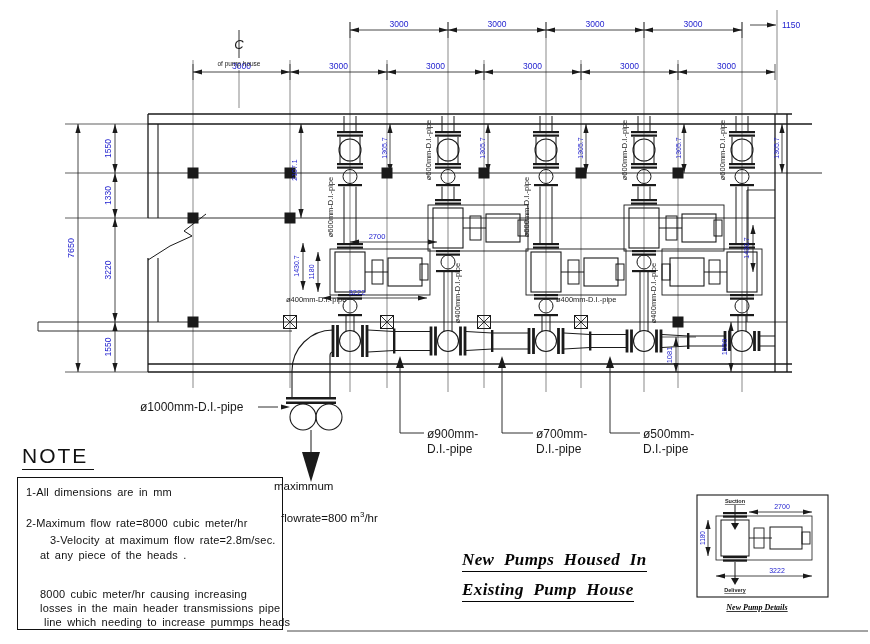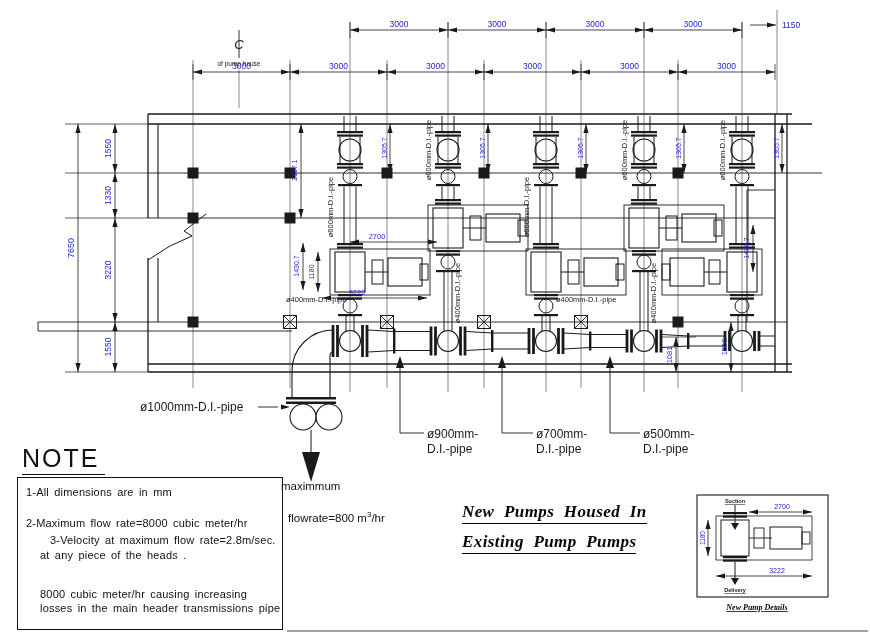--- a/index.html
+++ b/index.html
@@ -1,29 +1,29 @@
 <!DOCTYPE html>
 <html><head>
 <meta charset="utf-8">
 <style>
   html,body{margin:0;padding:0;background:#ffffff;}
   .canvas{position:relative;width:870px;height:644px;background:#ffffff;overflow:hidden;
           font-family:"Liberation Sans",sans-serif;color:#111;}
   svg{position:absolute;left:0;top:0;}
   .ovl{position:absolute;white-space:nowrap;}
-  .note-heading{font-size:25px;letter-spacing:2px;border-bottom:1.6px solid #111;
+  .note-heading{font-size:21px;letter-spacing:2px;border-bottom:1.6px solid #111;
                 padding:0 6px 1px 0;font-family:"Liberation Sans",sans-serif;}
   .note-box{border:1.2px solid #111;}
   .note-line{position:absolute;font-size:11px;letter-spacing:.2px;word-spacing:2px;text-align:center;}
   .flow-note{font-size:11.5px;}
   .flow-note .l2{margin-left:7px;margin-top:18px;}
   .flow-note sup{font-size:8px;}
   .title-block div{font-family:"Liberation Serif",serif;font-style:italic;font-weight:bold;
                    font-size:17px;color:#050505;border-bottom:1.7px solid #050505;
-                   display:inline-block;padding-bottom:1px;word-spacing:5px;letter-spacing:.4px;}
+                   display:inline-block;padding-bottom:1px;word-spacing:5px;letter-spacing:.4px;margin-top:48px;}
   .title-block .t2{margin-top:8px;}
 </style>
 </head>
 <body>
 
 <div class="canvas">
   <svg id="plan" width="870" height="644" viewBox="0 0 870 644">
       <g>
         <line x1="193" y1="60" x2="193" y2="388" stroke="#3a3a3a" stroke-width="0.6"></line>
         <line x1="290" y1="60" x2="290" y2="388" stroke="#3a3a3a" stroke-width="0.6"></line>
@@ -496,24 +496,25 @@
 
   <div class="ovl note-heading" style="left:22px;top:444px;">NOTE</div>
 
   <div class="ovl note-box" style="left:17px;top:477px;width:264px;height:151px;">
     <div class="note-line" style="left:8px;top:8px;">1-All dimensions are in mm</div>
     <div class="note-line" style="left:8px;top:30px;margin-top:9px;">2-Maximum flow rate=8000 cubic meter/hr</div>
     <div class="note-line" style="left:8px;top:56px;margin-left:24px;">3-Velocity at maximum flow rate=2.8m/sec.</div>
     <div class="note-line" style="left:22px;top:71px;">at any piece of the heads .</div>
     <div class="note-line" style="left:22px;top:110px;">8000 cubic meter/hr causing increasing</div>
     <div class="note-line" style="left:22px;top:124px;">losses in the main header transmissions pipe</div>
+    <div class="note-line" style="left:26px;top:138px;">line which needing to increase pummps heads</div>
   </div>
 
-  <div class="ovl flow-note" style="left:281px;top:480px;">
+  <div class="ovl flow-note" style="left:274px;top:480px;">
     <div>maximmum</div>
     <div class="l2"><span>flowrate=800 m</span><sup>3</sup><span>/hr</span></div>
   </div>
 
   <div class="ovl title-block" style="left:462px;top:502px;">
     <div>New Pumps Housed In</div><br>
-    <div class="t2">Existing Pump Pumps</div>
+    <div class="t2">Existing Pump House</div>
   </div>
 </div>
 
 </body></html>

